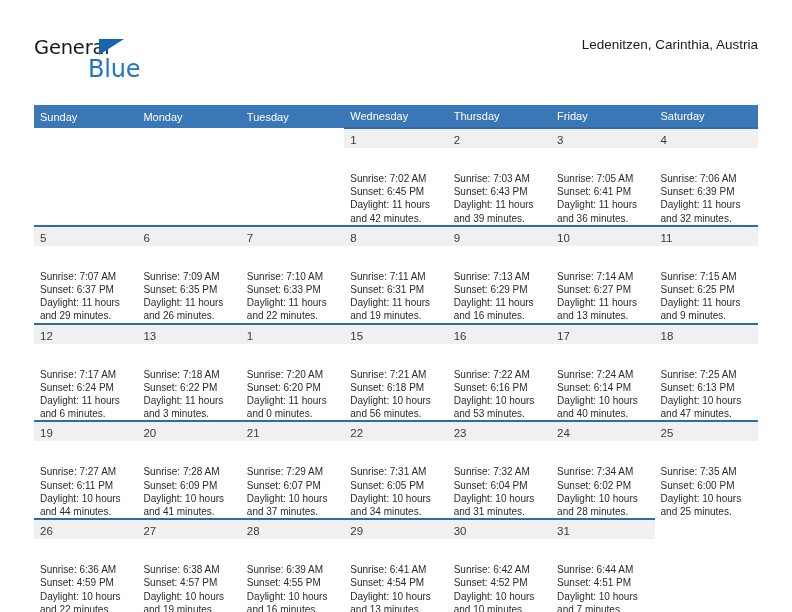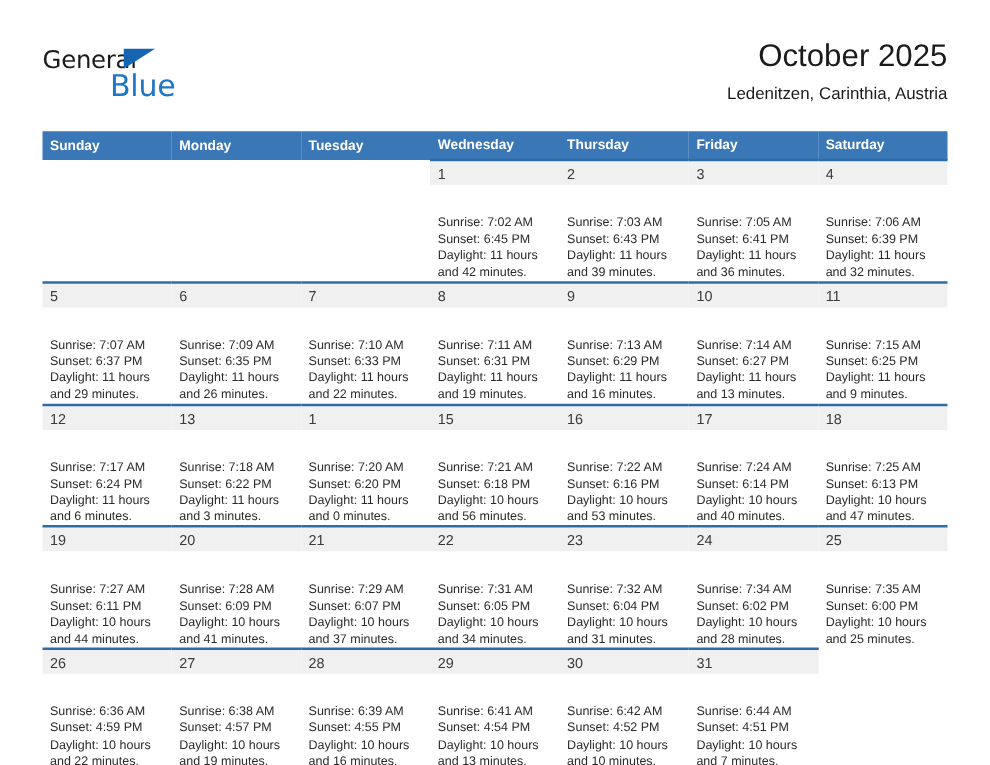--- a/index.html
+++ b/index.html
@@ -89,21 +89,21 @@
     left: 34px;
     top: 105px;
     width: 724px;
     border-collapse: collapse;
     table-layout: fixed;
   }
   .calendar th {
     background: #3a77b6;
     color: #ffffff;
     font-size: 11px;
-    font-weight: bold;
+    font-weight: normal;
     text-align: left;
     padding: 5px 0 5px 6px;
     height: 20px;
     box-sizing: border-box;
     margin-left: 48px;
   }
   .calendar td {
     vertical-align: top;
     padding: 0;
     width: 103.42px;
@@ -145,21 +145,20 @@
 
   <div class="header">
 
     <div class="logo">
       <span class="logo-general">General</span>
       <span class="logo-tri"></span>
       <span class="logo-blue">Blue</span>
     </div>
 
     <div class="title-block">
-      <div class="cal-title">October 2025</div>
       <div class="cal-subtitle">Ledenitzen, Carinthia, Austria</div>
     </div>
 
   </div>
 
   <table class="calendar">
     <thead>
       <tr>
         <th>Sunday</th>
         <th>Monday</th>

